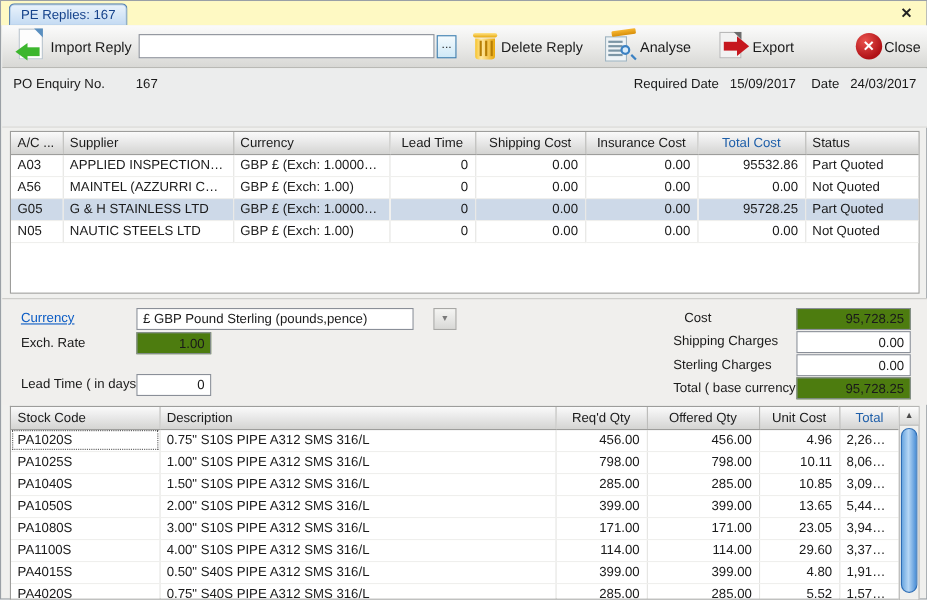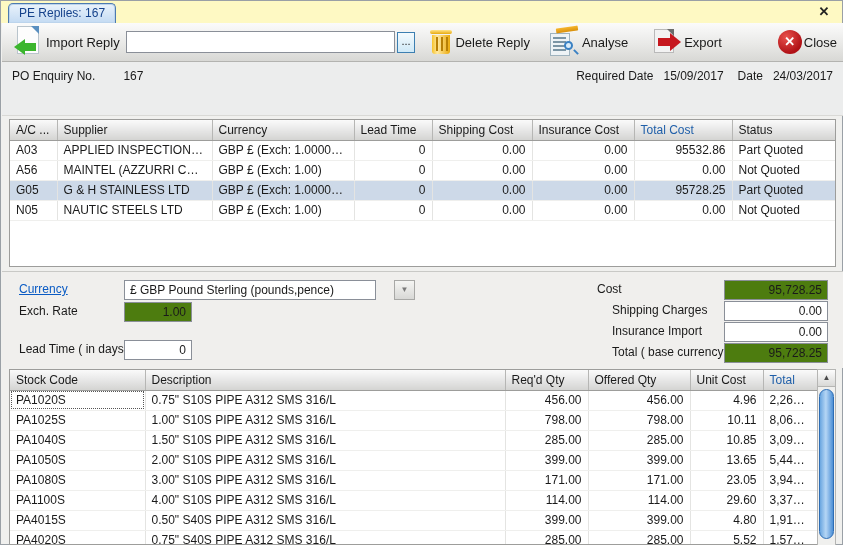--- a/index.html
+++ b/index.html
@@ -82,21 +82,21 @@
   .info-right span.val:last-child { margin-right: 0; }
   .base-note { text-align: right; font-weight: bold; margin-top: 6px; font-size: 12.5px; }
   
   table { border-collapse: collapse; table-layout: fixed; width: 100%; }
   th, td { height: 20px; padding: 0 6px; overflow: hidden; white-space: nowrap; text-overflow: ellipsis; font-weight: normal; font-size: 12px; }
   thead th {
     background: linear-gradient(#fafafa, #e9e9e9 45%, #d4d4d2);
     border-right: 1px solid #b6b6b4; border-bottom: 1px solid #9d9d9b;
     text-align: left;
   }
-  thead th.r { text-align: left; }
+  thead th.r { text-align: center; }
   thead th.blue { color: #1f5fa9; }
   tbody td { border-right: 1px solid #e4e4e2; border-bottom: 1px solid #efefed; background: #fff; }
   tbody td.r { text-align: right; }
   tr.selected td { background: #cdd9e8; }
   .sup-table-wrap {
     position: absolute; left: 8px; top: 118px; width: 827px; height: 148px;
     background: #fff; border: 1px solid #9d9d9b; overflow: hidden;
   }
   .stock-table-wrap {
     position: absolute; left: 8px; top: 368px; width: 808px; height: 176px;
@@ -276,34 +276,34 @@
     <div class="row-abs" style="left:122px; top:30px;">
       <div class="field gray num" style="width:68px">1.00</div>
     </div>
     <div class="row-abs" style="left:17px; top:70px;">
       <span class="lbl">Lead Time ( in days )</span>
     </div>
     <div class="row-abs" style="left:122px; top:68px;">
       <div class="field num" style="width:68px">0</div>
     </div>
 
-    <div class="row-abs" style="left:595px; top:10px;">
+    <div class="row-abs" style="left:620px; top:10px;">
         <span class="lbl">Cost</span>
       </div>
     <div class="row-abs" style="left:722px; top:8px;">
         <div class="field gray num" style="width:104px">95,728.25</div>
       </div>
     <div class="row-abs" style="left:610px; top:31px;">
         <span class="lbl">Shipping Charges</span>
       </div>
     <div class="row-abs" style="left:722px; top:29px;">
         <div class="field num" style="width:104px">0.00</div>
       </div>
     <div class="row-abs" style="left:610px; top:52px;">
-        <span class="lbl">Insurance Import</span>
+        <span class="lbl">Sterling Charges</span>
       </div>
     <div class="row-abs" style="left:722px; top:50px;">
         <div class="field num" style="width:104px">0.00</div>
       </div>
     <div class="row-abs" style="left:610px; top:73px;">
         <span class="lbl">Total ( base currency )</span>
       </div>
     <div class="row-abs" style="left:722px; top:71px;">
         <div class="field gray num" style="width:104px">95,728.25</div>
       </div>

